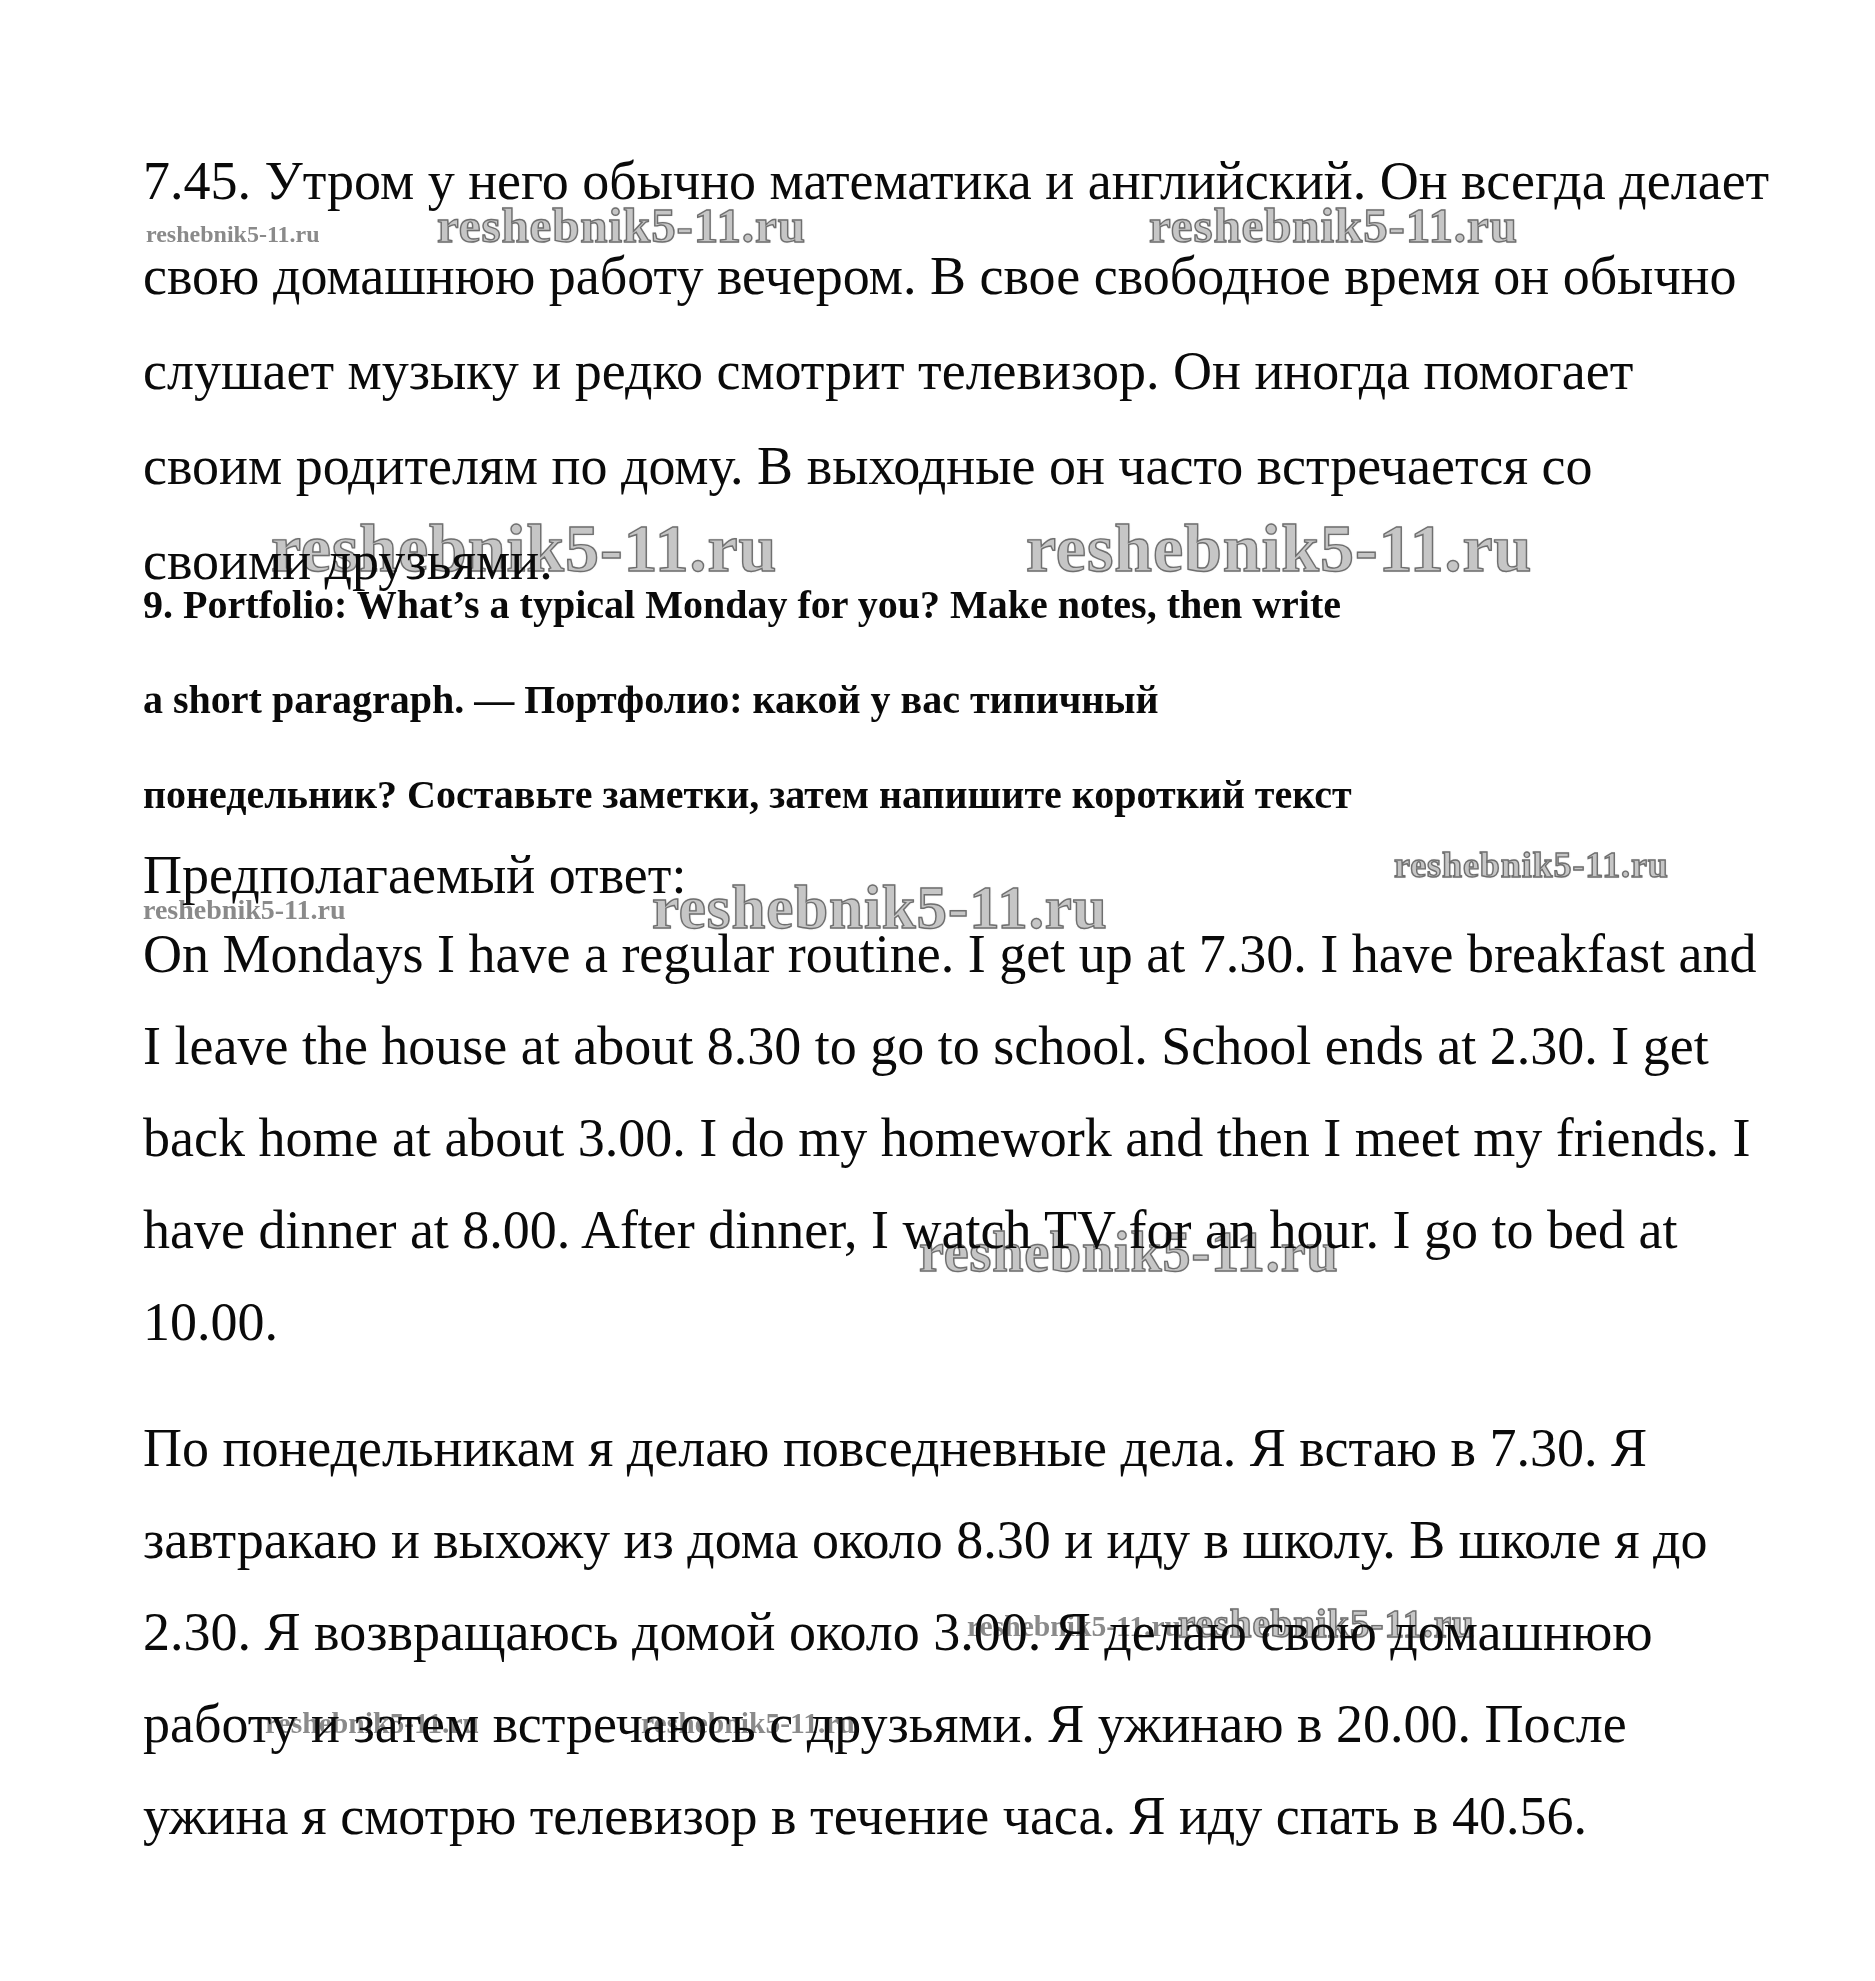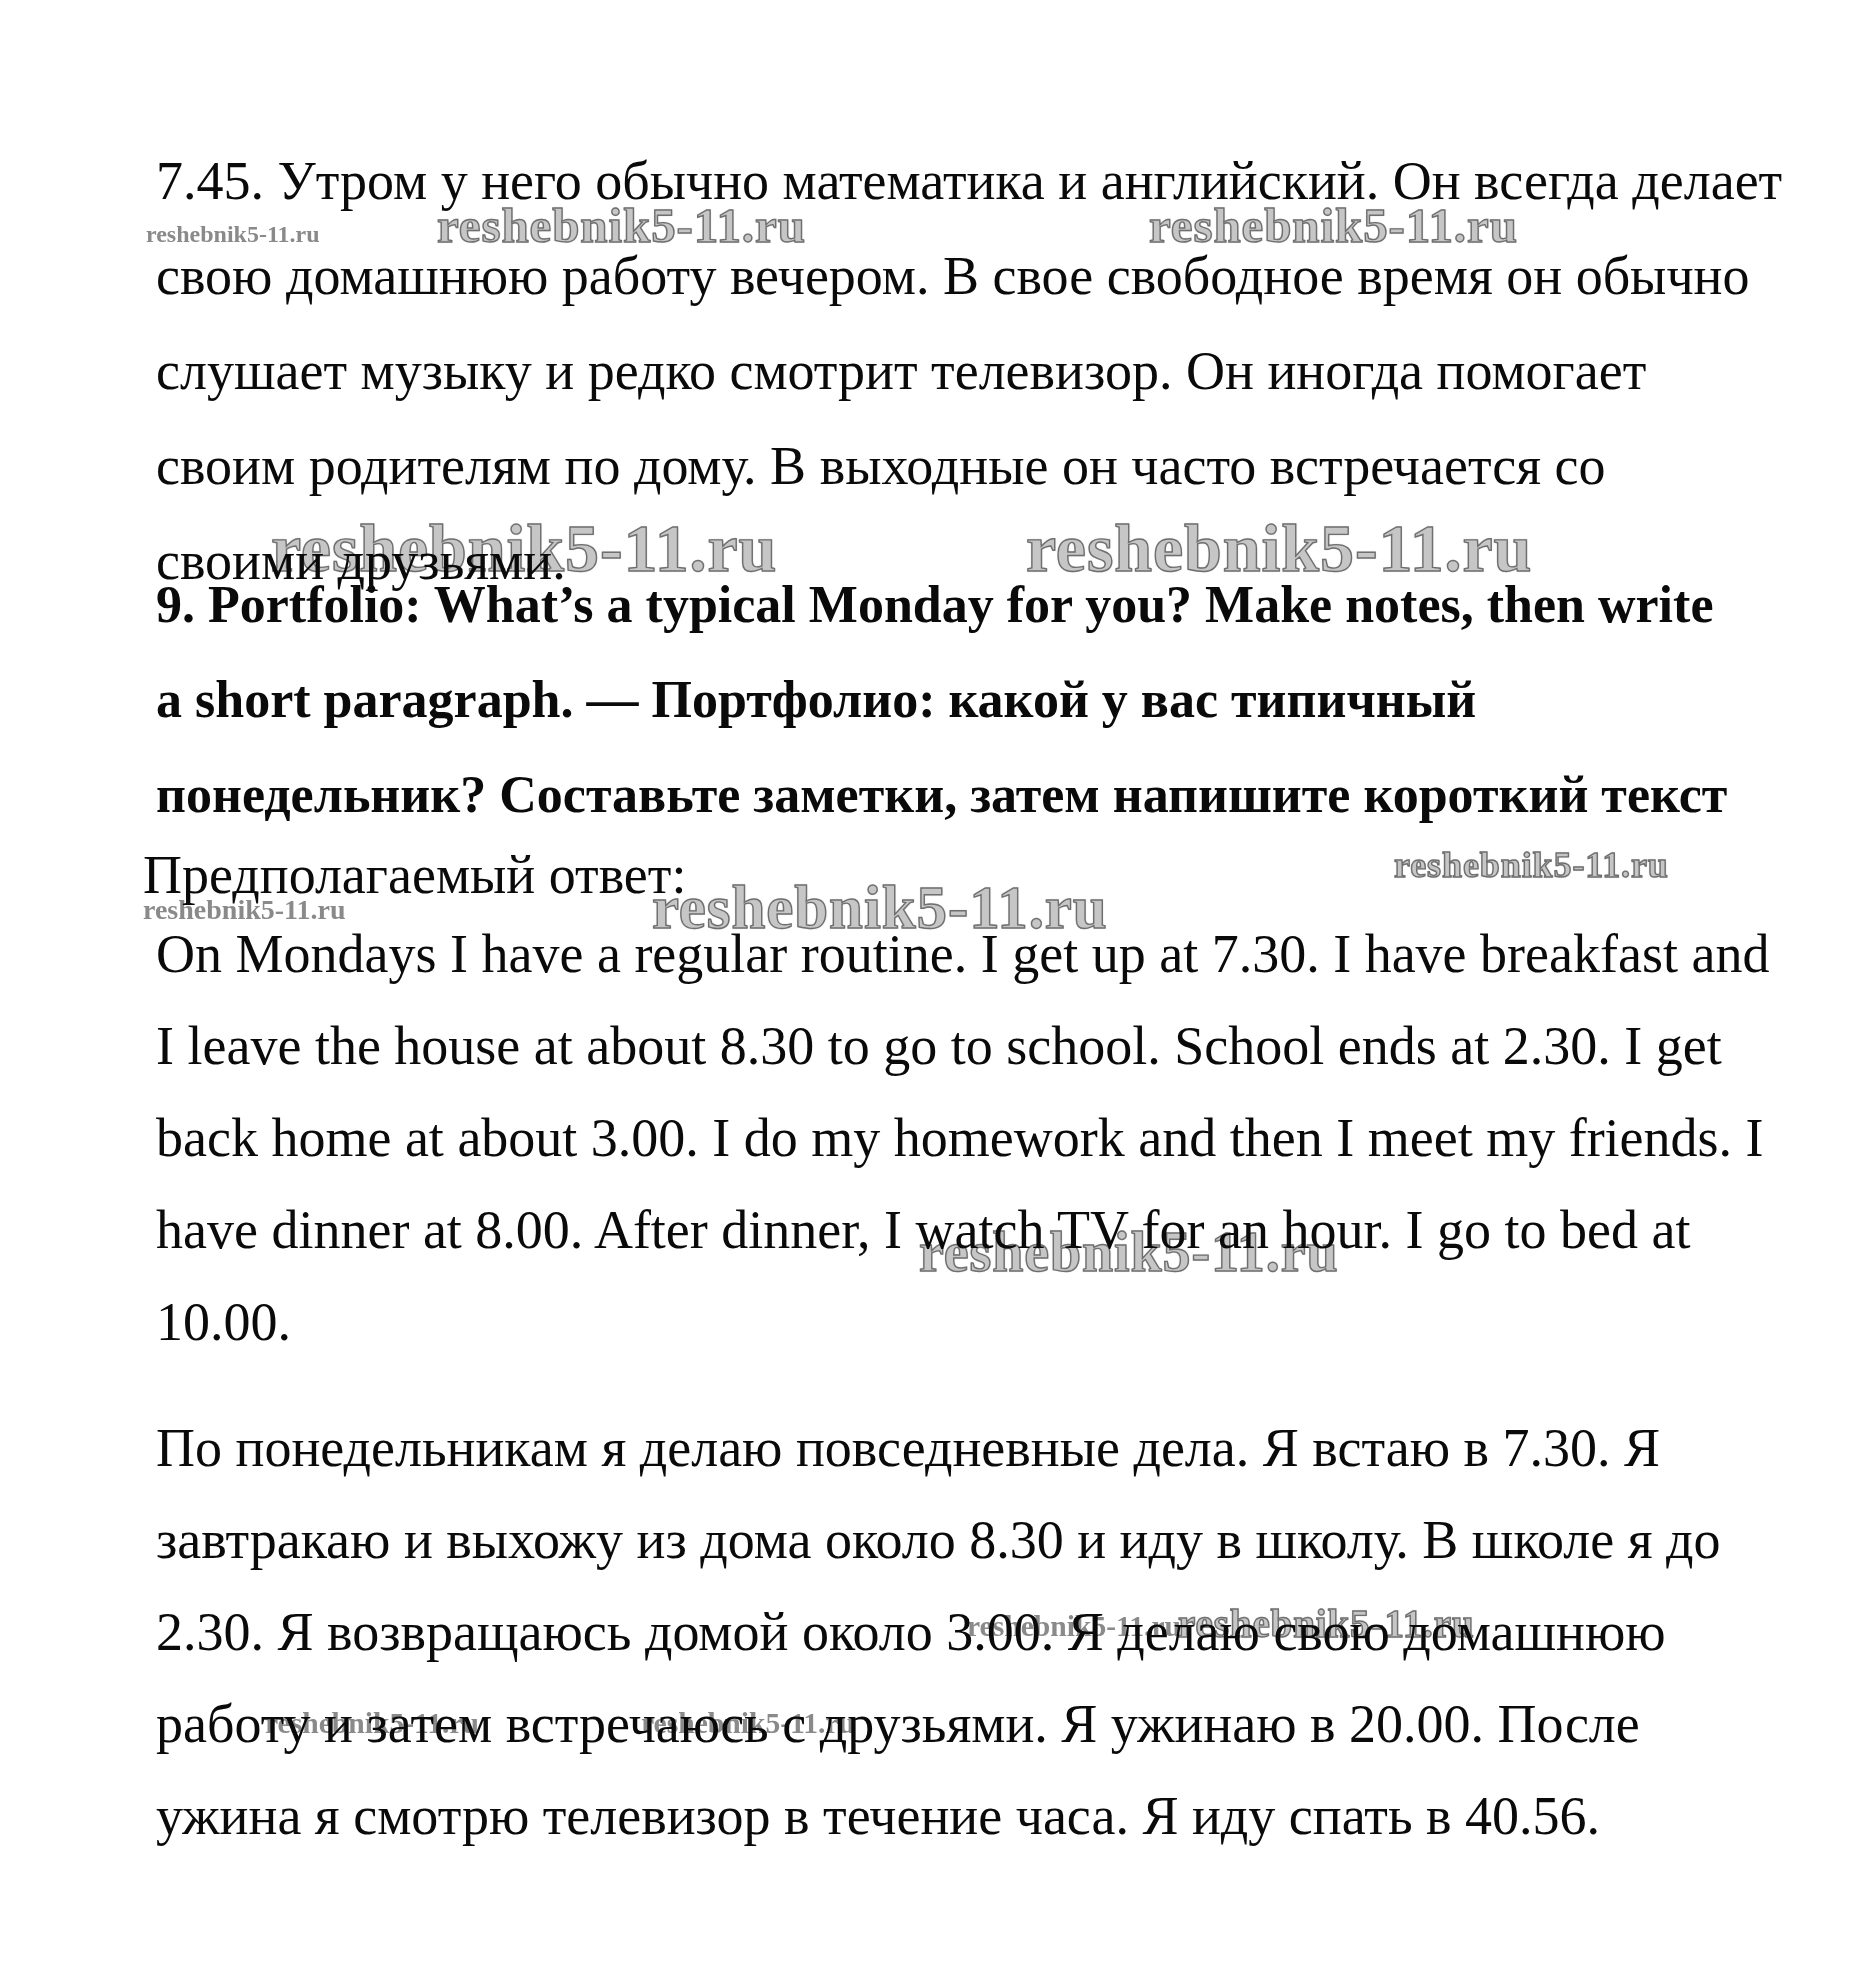--- a/index.html
+++ b/index.html
@@ -11,28 +11,27 @@
     font-family: "Liberation Serif", serif;
     color: #0a0a0a;
   }
   .page { position: absolute; inset: 0; }
 
   
   .block { position: absolute; left: 143px; }
   .tline {
     white-space: nowrap;
     font-size: 54px;
-    margin-left: 13px;
   }
   .lh106 { height: 95px; line-height: 95px; }
   .lh103 { height: 92px; line-height: 92px; }
 
   .para-745      { top: 134px; }
   .task-heading  { top: 557px; font-weight: bold; font-size: 52px; }
-  .task-heading .tline { font-size: 52px; }
+  .task-heading .tline { font-size: 40px; }
   .answer-label  {
     position: absolute; left: 143px; top: 828px;
     height: 95px; line-height: 95px;
     font-size: 54px; white-space: nowrap;
   }
   .english       { top: 908px; }
   .russian       { top: 1402px; }
 
   
   .wm {

